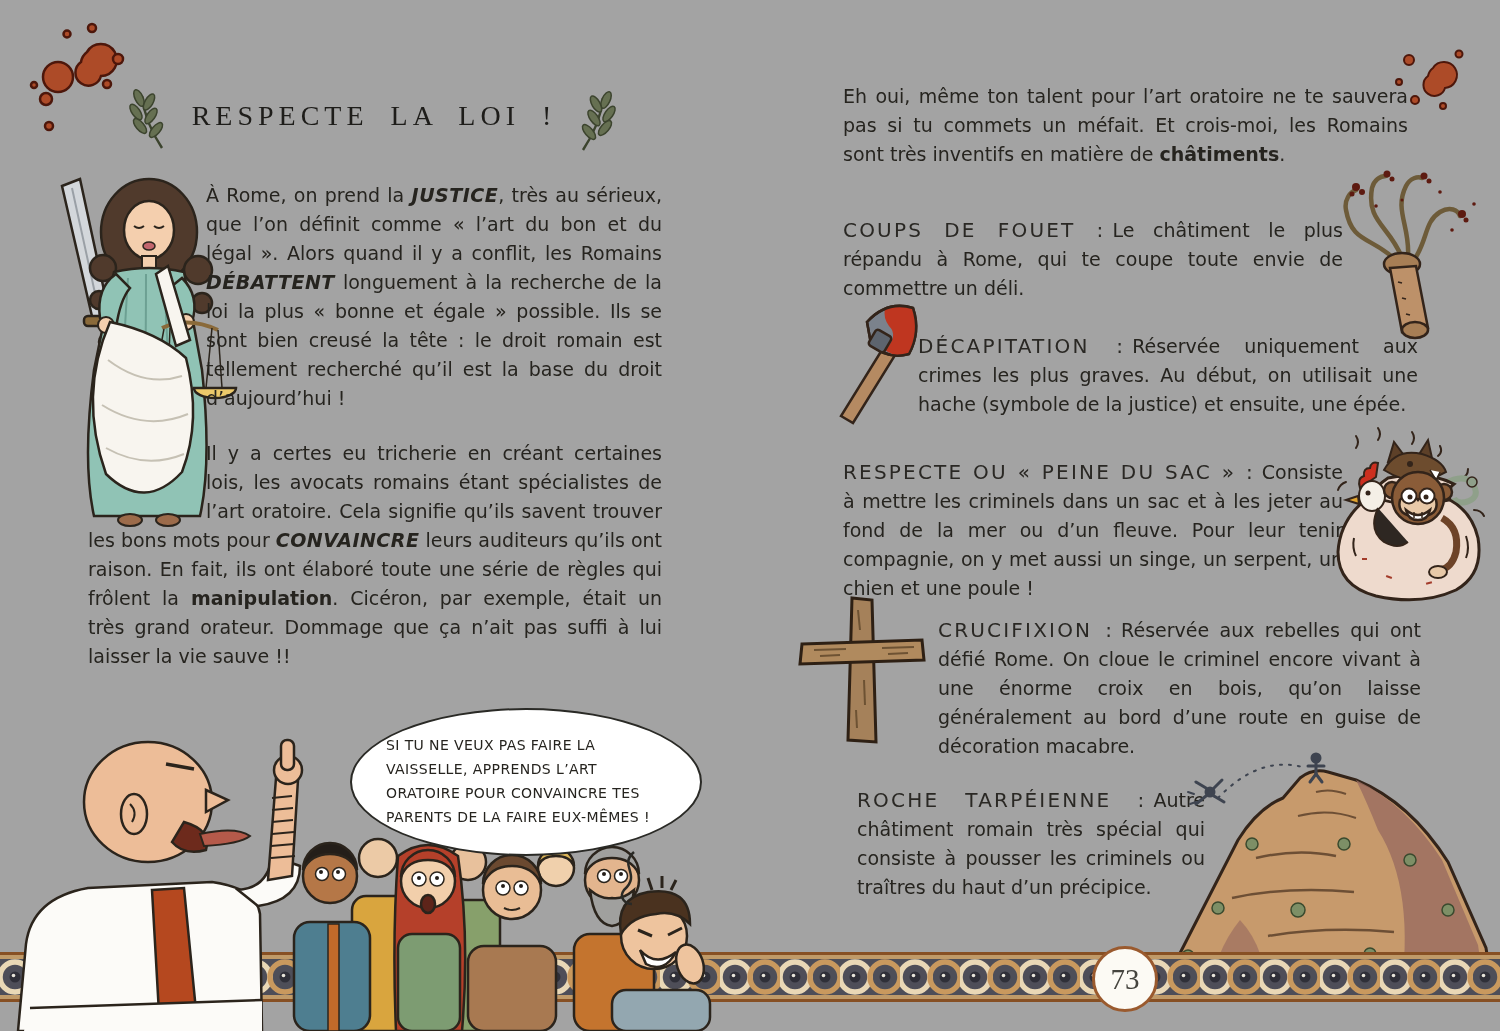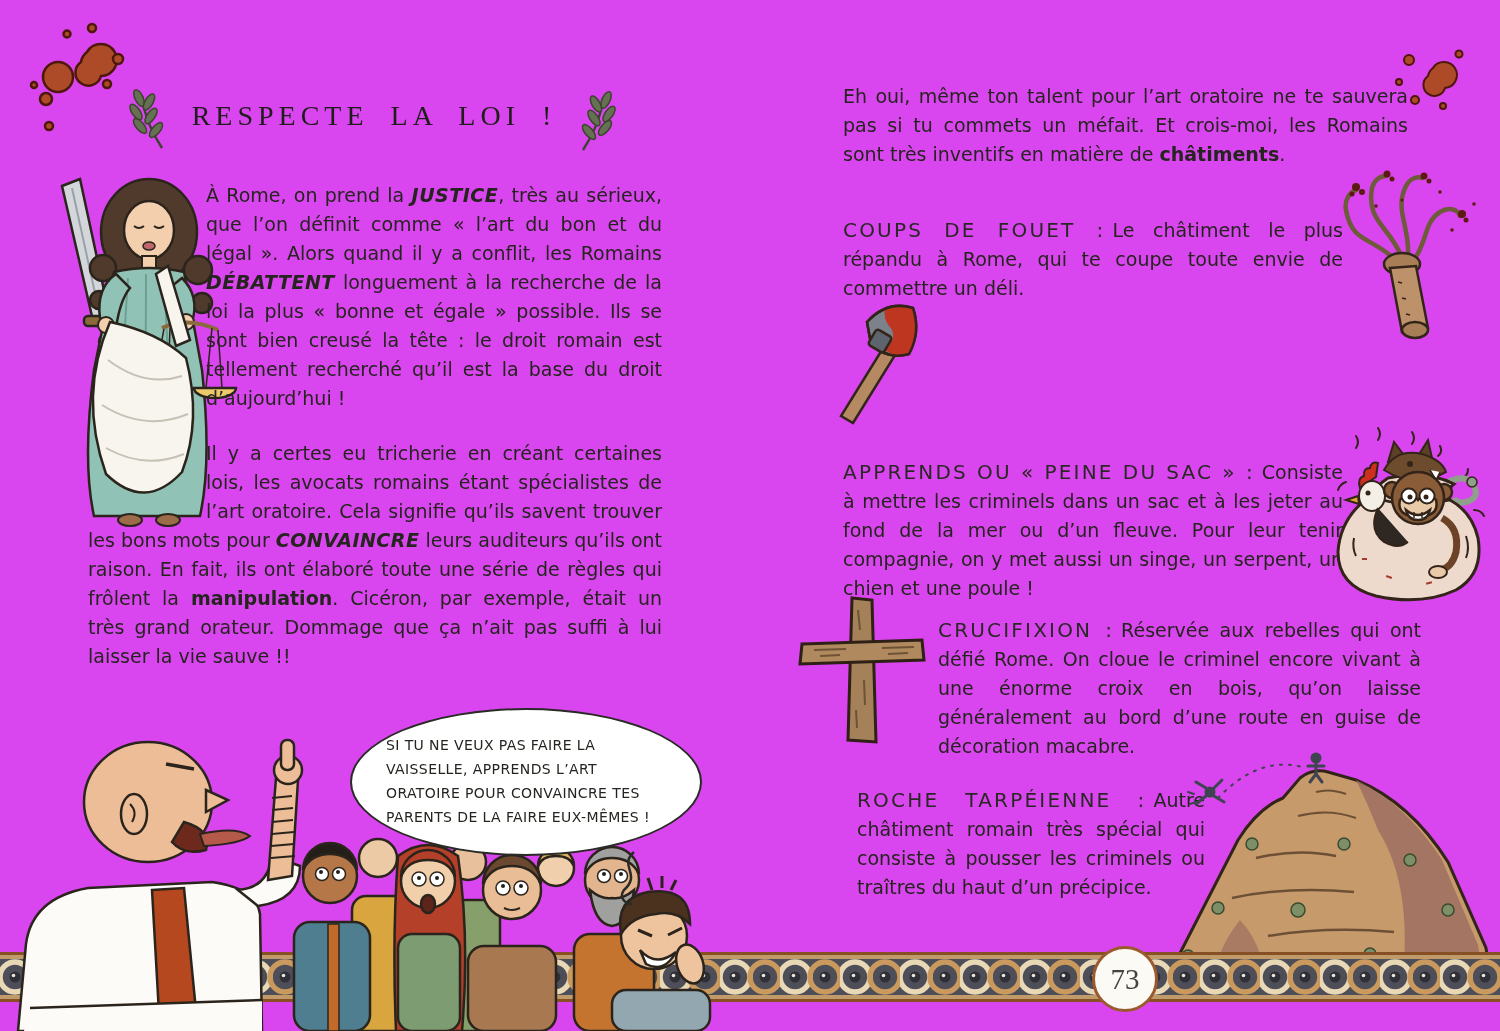--- a/index.html
+++ b/index.html
@@ -1,16 +1,16 @@
 <!DOCTYPE html>
 <html><head>
 <meta charset="utf-8">
 <style>
   html,body{margin:0;padding:0;background:#ffffff;}
-  #page{position:relative;width:1500px;height:1031px;background:#d946ef;overflow:hidden;
+  #page{position:relative;width:1500px;height:1031px;background:#a3a3a3;overflow:hidden;
         font-family:"DejaVu Sans",sans-serif;color:#26241f;}
   .abs{position:absolute;}
   .body-text{font-size:19px;line-height:29px;text-align:justify;}
   .gi{font-weight:bold;font-style:italic;letter-spacing:.5px;}
   .g{font-weight:bold;}
   .title{font-family:"Liberation Serif","DejaVu Serif",serif;font-size:28px;letter-spacing:5px;
          word-spacing:10px;color:#1e1d1a;text-align:center;white-space:nowrap;}
   .sec-h{font-size:20px;letter-spacing:2.2px;margin-right:7px;color:#2a2824;}
   .bubble{border:2.5px solid #2a2a26;border-radius:50%;background:#fff;display:flex;
           align-items:center;justify-content:center;text-align:left;
@@ -327,23 +327,26 @@
 
   <svg class="abs" style="left:815px;top:296px" width="120" height="135" viewBox="0 0 120 135">
     <g stroke="#33241a" stroke-width="2.5">
       <polygon points="26,120 38,127 82,56 70,49" fill="#b58a62"></polygon>
       <path d="M56,48 L52,26 Q72,4 98,12 Q106,36 94,58 Q72,64 56,48 Z" fill="#7b828c"></path>
       <path d="M70,12 Q86,6 98,12 Q106,36 94,58 Q80,62 70,54 Q84,40 74,30 Q68,22 70,12 Z" fill="#bf3620" stroke="none"></path>
       <path d="M56,48 L52,26 Q72,4 98,12 Q106,36 94,58 Q72,64 56,48 Z" fill="none"></path>
       <rect x="56" y="36" width="18" height="18" rx="3" fill="#5d646e" transform="rotate(30 65 45)"></rect>
     </g>
   </svg>
+  <p class="abs body-text" style="left:918px;top:332px;width:500px;margin:0;">
+    <span class="sec-h">DÉCAPITATION :</span><span>Réservée uniquement aux crimes les plus graves. Au début, on utilisait une hache (symbole de la justice) et ensuite, une épée.</span>
+  </p>
 
   <p class="abs body-text" style="left:843px;top:458px;width:500px;margin:0;">
-    <span class="sec-h">APPRENDS OU « PEINE DU SAC » :</span><span>Consiste à mettre les criminels dans un sac et à les jeter au fond de la mer ou d’un fleuve. Pour leur tenir compagnie, on y met aussi un singe, un serpent, un chien et une poule !</span>
+    <span class="sec-h">RESPECTE OU « PEINE DU SAC » :</span><span>Consiste à mettre les criminels dans un sac et à les jeter au fond de la mer ou d’un fleuve. Pour leur tenir compagnie, on y met aussi un singe, un serpent, un chien et une poule !</span>
   </p>
   <svg class="abs" style="left:1326px;top:426px" width="170" height="176" viewBox="0 0 170 176">
     <g stroke="#33241a" stroke-width="2" fill="none" stroke-linecap="round">
       <path d="M30,22 q4,-6 0,-12 M52,14 q4,-6 0,-12 M86,18 q4,-6 0,-12 M112,30 q5,-4 2,-10 M136,52 q6,-2 6,-9 M20,56 q-6,2 -8,8 M148,84 q7,0 10,6"></path>
     </g>
 
     <path d="M118,58 q22,-12 30,2 q6,12 -8,16 q-10,2 -12,-4" fill="none" stroke="#8fa08a" stroke-width="6"></path>
     <circle cx="146" cy="56" r="5" fill="#8fa08a" stroke="#33241a" stroke-width="1.5"></circle>
 
     <g stroke="#33241a" stroke-width="3">

